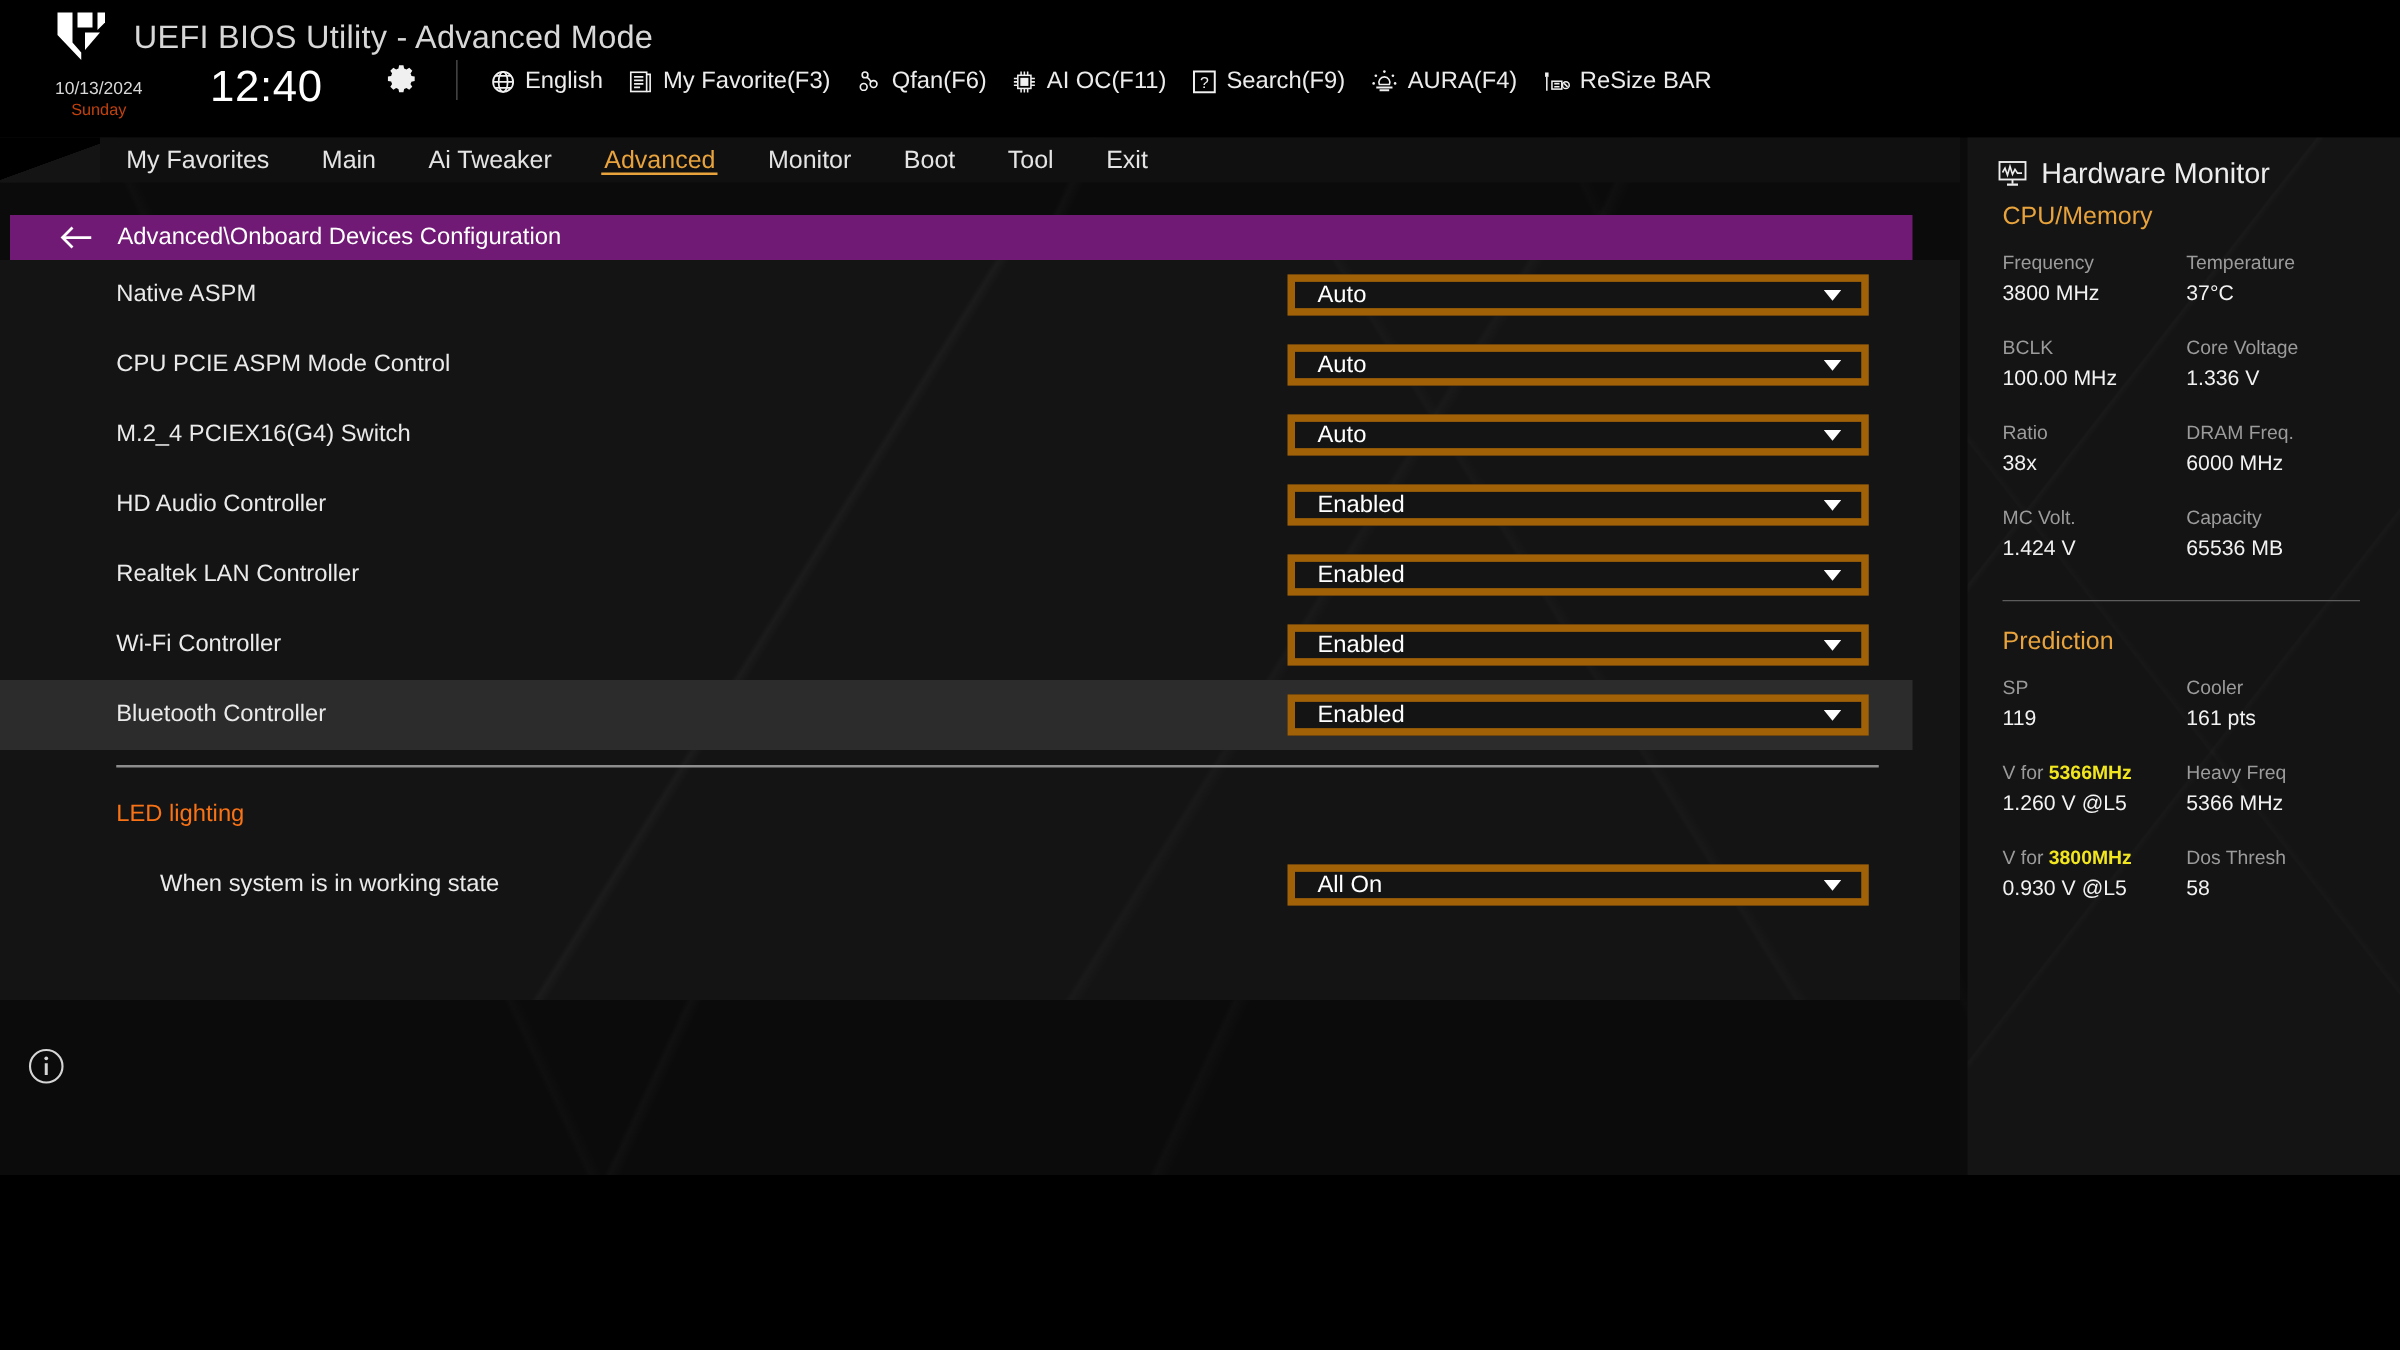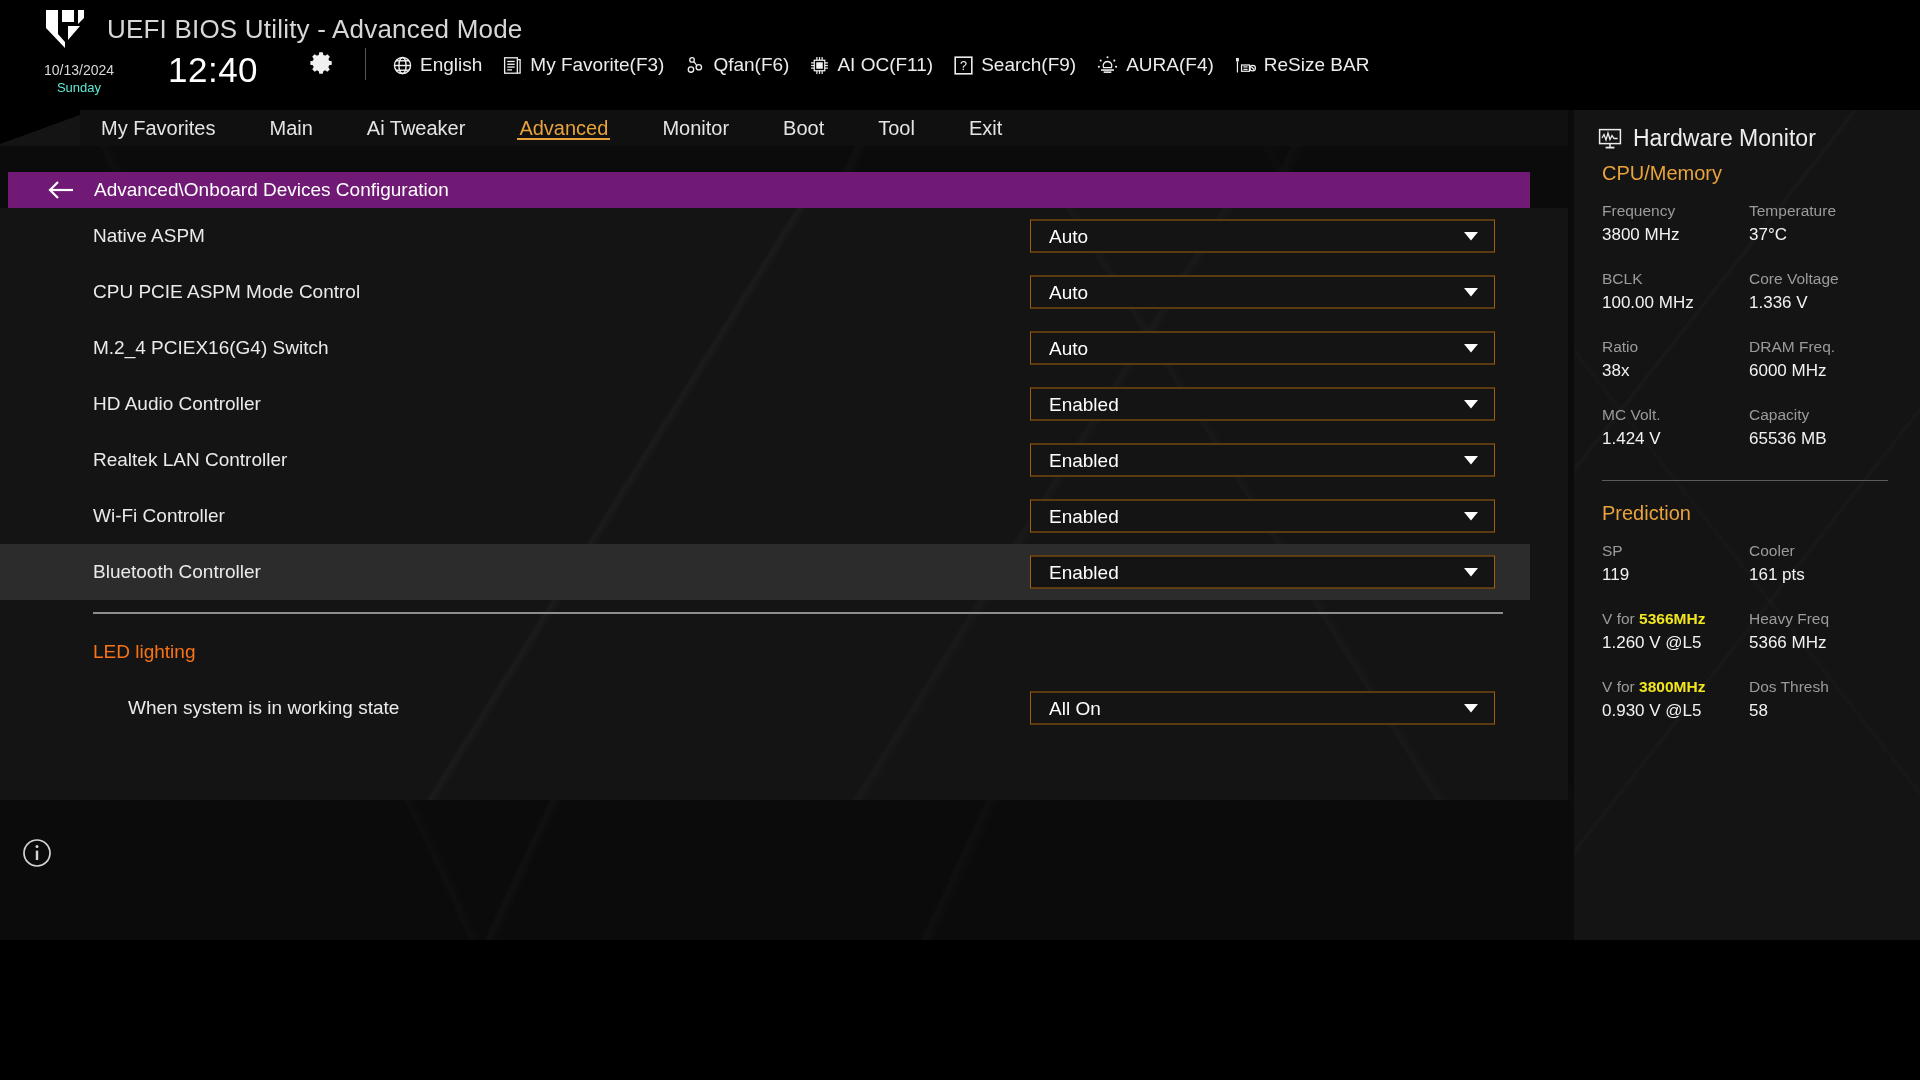--- a/index.html
+++ b/index.html
@@ -24,35 +24,35 @@
 
   
   .header { position: absolute; left: 0; top: 0; width: 1920px; height: 110px; background: #000; }
   .tuf-logo { position: absolute; left: 44px; top: 8px; width: 42px; height: 40px; }
   .title {
     position: absolute; left: 107px; top: 14px;
     font-size: 26px; color: #d7d7d7; letter-spacing: .2px; font-weight: 400;
   }
   .datetime { position: absolute; left: 24px; top: 62px; width: 110px; text-align: center; line-height: 1.25; }
   .dt-date { font-size: 14px; color: #d8d8d8; }
-  .dt-day  { font-size: 13px; color: #5eead4; }
+  .dt-day  { font-size: 13px; color: #c2410c; }
   .clock { position: absolute; left: 168px; top: 50px; font-size: 35px; color: #fff; font-weight: 400; letter-spacing: .5px; }
 
   .gear { position: absolute; left: 322px; top: 63px; transform: translate(-50%,-50%); cursor: pointer; }
   .vsep { position: absolute; left: 365px; top: 48px; width: 1px; height: 32px; background: #555; }
 
   .toolbar { position: absolute; left: 392px; top: 50px; height: 30px; display: flex; align-items: center; gap: 20px; }
   .tb-item { display: flex; align-items: center; gap: 7px; color: #ececec; font-size: 19px; cursor: pointer; white-space: nowrap; }
   .tb-item svg { display: block; }
 
   
   .navbar {
     position: absolute; left: 0; top: 110px; width: 1568px; height: 36px;
     background: #101010;
-    display: flex; align-items: center; padding-left: 80px; gap: 12px;
+    display: flex; align-items: center; padding-left: 80px; gap: 0px;
   }
   .navbar::after{
     content:""; position:absolute; left:0; top:0; width:80px; height:36px;
     background:linear-gradient(160deg,#000 0 52%, #141414 52.5% 100%);
   }
   .nav-item {
     font-size: 20px; color: #e4e4e4; padding: 0 21px; cursor: pointer; position: relative; line-height: 36px;
   }
   .nav-item.active { color: #e8a33d; }
   .nav-item.active::after {
@@ -83,21 +83,21 @@
   .row {
     position: relative; height: 56px; display: flex; align-items: center;
   }
   .row.hl { background: #2c2c2c; }
   .row-label { font-size: 19px; color: #eaeaea; padding-left: 93px; white-space: nowrap; }
   .row-label.indent { padding-left: 128px; }
   .row-label.section { color: #f97316; }
 
   .dd {
     position: absolute; left: 1030px; top: 50%; transform: translateY(-50%);
-    width: 465px; height: 33px; border: 1px solid #a16207; background: #141414;
+    width: 465px; height: 33px; border: 6px solid #a16207; background: #141414;
     display: flex; align-items: center; cursor: pointer;
   }
   .dd-val { font-size: 19px; color: #fff; padding-left: 18px; }
   .dd-arrow { position: absolute; right: 16px; top: 50%; transform: translateY(-50%); }
 
   .divider { height: 2px; background: #8d8d8d; margin: 12px 0 10px 93px; width: 1410px; }
 
   
   .hwmon {
     position: absolute; left: 1574px; top: 110px; width: 346px; height: 830px;

